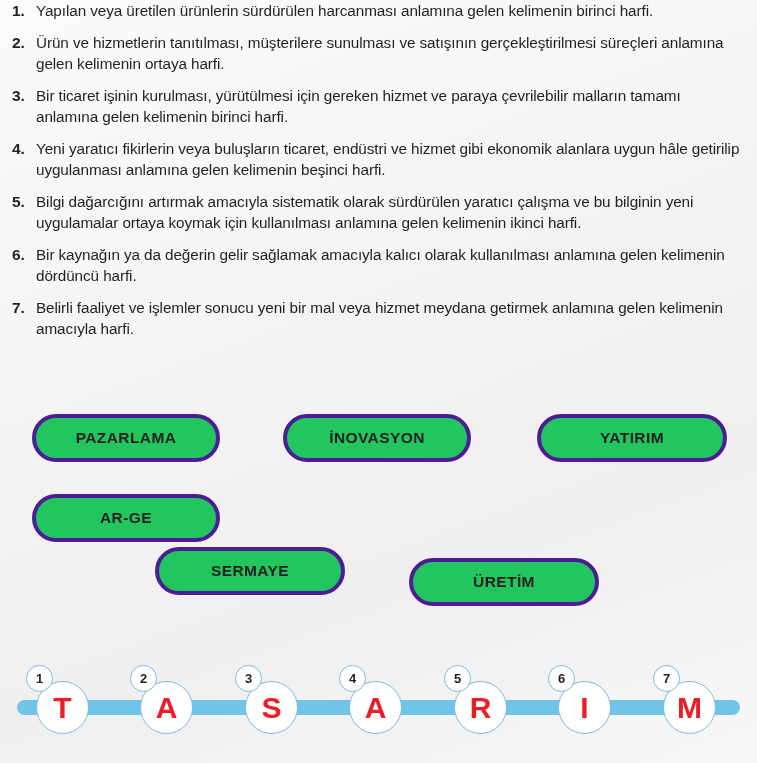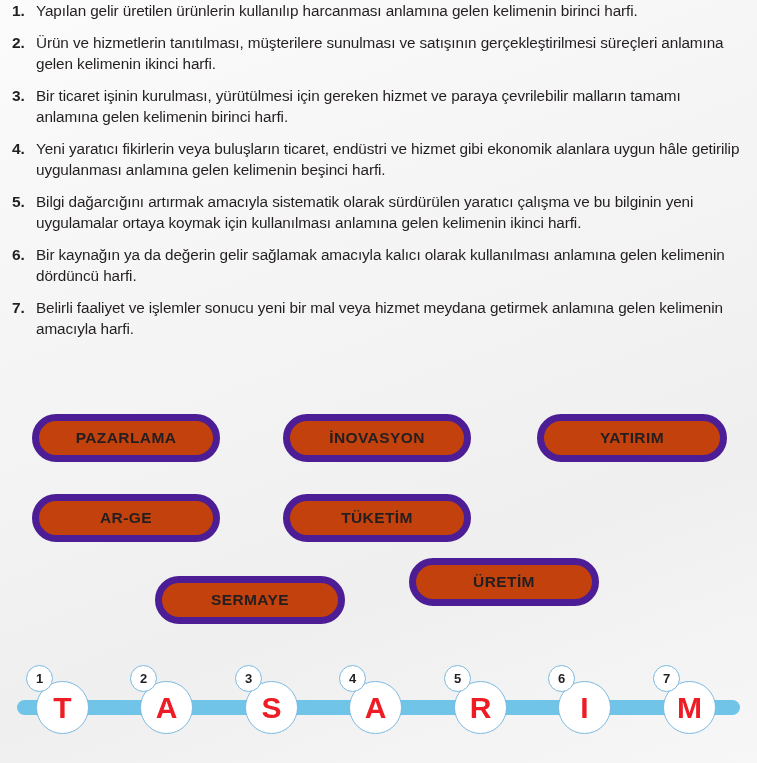--- a/index.html
+++ b/index.html
@@ -50,43 +50,43 @@
   #word-bank {
     position: absolute;
     left: 0;
     top: 406px;
     width: 757px;
     height: 200px;
   }
   .pill {
     position: absolute;
     box-sizing: border-box;
-    border: 7px solid #4c1d95;
+    border: 4px solid #4c1d95;
     border-radius: 999px;
-    background: #c2410c;
+    background: #22c55e;
     display: flex;
     align-items: center;
     justify-content: center;
     height: 48px;
   }
   .pill-label {
     font-size: 15.5px;
     font-weight: bold;
     letter-spacing: 0.4px;
     color: #231f20;
     white-space: nowrap;
   }
 
   
   .col-1 { left: 32px;  width: 188px; }
   .col-2 { left: 283px; width: 188px; }
   .col-3 { left: 537px; width: 190px; }
   .row-1 { top: 8px; }
   .row-2 { top: 88px; }
-  .mid-1 { left: 155px; width: 190px; top: 170px; }
+  .mid-1 { left: 155px; width: 190px; top: 141px; }
   .mid-2 { left: 409px; width: 190px; top: 152px; justify-content: center; }
 
   
   #letter-chain {
     position: absolute;
     left: 0;
     top: 648px;
     width: 757px;
     height: 115px;
   }
@@ -147,26 +147,26 @@
     line-height: 1;
   }
 </style>
 </head>
 <body>
 
 <div id="questions">
 
   <div class="q-item">
     <div class="q-num">1.</div>
-    <div class="q-text">Yapılan gelir üretilen ürünlerin kullanılıp harcanması anlamına gelen kelimenin birinci harfi.</div>
+    <div class="q-text">Yapılan veya üretilen ürünlerin sürdürülen harcanması anlamına gelen kelimenin birinci harfi.</div>
   </div>
 
   <div class="q-item">
     <div class="q-num">2.</div>
-    <div class="q-text">Ürün ve hizmetlerin tanıtılması, müşterilere sunulması ve satışının gerçekleştirilmesi süreçleri anlamına gelen kelimenin ikinci harfi.</div>
+    <div class="q-text">Ürün ve hizmetlerin tanıtılması, müşterilere sunulması ve satışının gerçekleştirilmesi süreçleri anlamına gelen kelimenin ortaya harfi.</div>
   </div>
 
   <div class="q-item">
     <div class="q-num">3.</div>
     <div class="q-text">Bir ticaret işinin kurulması, yürütülmesi için gereken hizmet ve paraya çevrilebilir malların tamamı anlamına gelen kelimenin birinci harfi.</div>
   </div>
 
   <div class="q-item">
     <div class="q-num">4.</div>
     <div class="q-text">Yeni yaratıcı fikirlerin veya buluşların ticaret, endüstri ve hizmet gibi ekonomik alanlara uygun hâle getirilip uygulanması anlamına gelen kelimenin beşinci harfi.</div>
@@ -200,23 +200,20 @@
   </div>
 
   <div class="pill col-3 row-1">
     <span class="pill-label">YATIRIM</span>
   </div>
 
   <div class="pill col-1 row-2">
     <span class="pill-label">AR-GE</span>
   </div>
 
-  <div class="pill col-2 row-2">
-    <span class="pill-label">TÜKETİM</span>
-  </div>
 
 
   <div class="pill mid-1">
     <span class="pill-label">SERMAYE</span>
   </div>
 
   <div class="pill mid-2">
     <span class="pill-label">ÜRETİM</span>
   </div>
 

